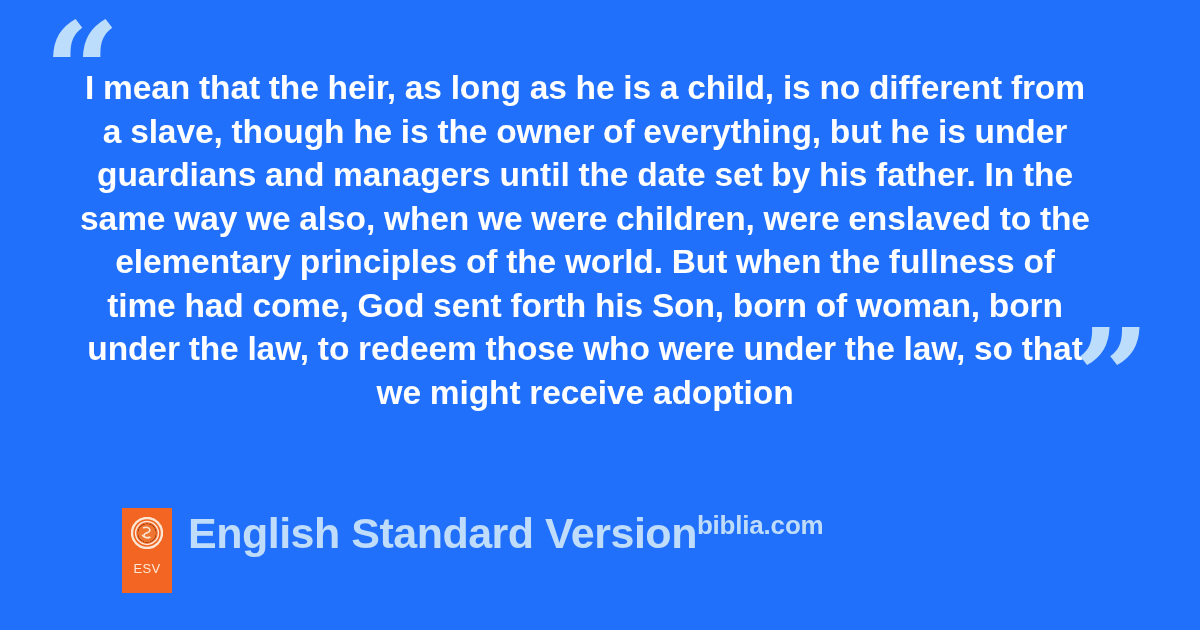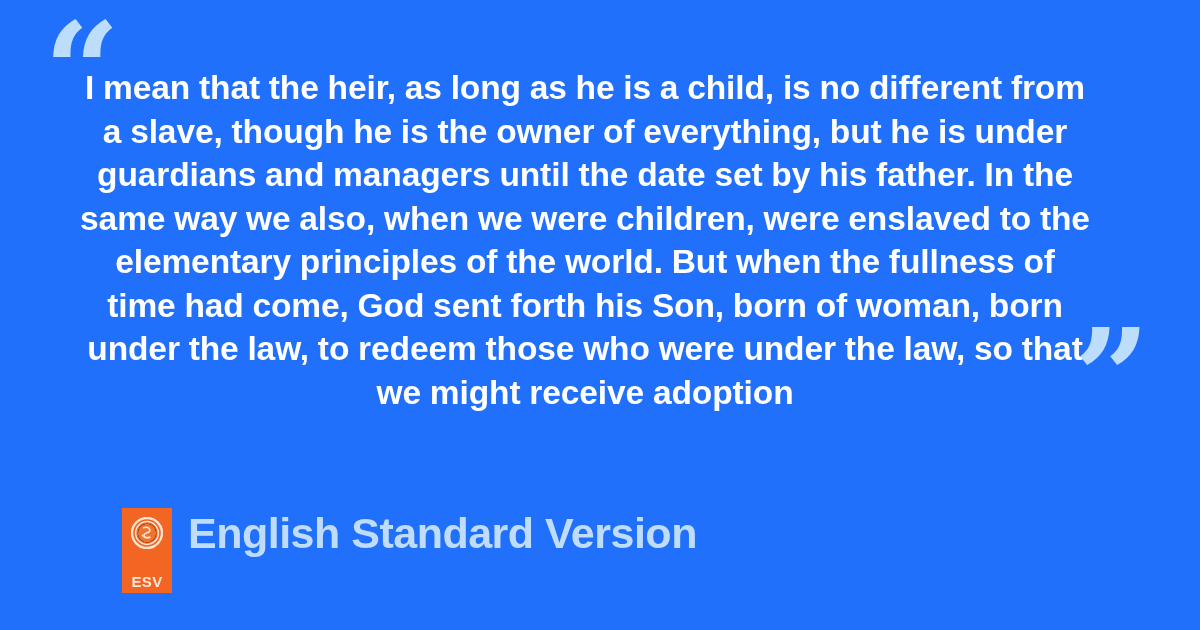--- a/index.html
+++ b/index.html
@@ -74,25 +74,25 @@
   }
 
   .seal {
     width:32px;
     height:32px;
     position:relative;
   }
   .seal svg { display:block; width:32px; height:32px; }
 
   .brand-logo-text {
-    margin-top:25px;
+    margin-top:13px;
     color:#fde8d8;
     font-family:"Liberation Sans", sans-serif;
-    font-weight:700;
-    font-size:15px;
+    font-weight:400;
+    font-size:13px;
     letter-spacing:0.4px;
     line-height:1;
   }
 
   .brand-words {
     margin-left:16px;
     display:flex;
     flex-direction:row;
     justify-content:flex-start;
     padding-top:2px;
@@ -143,14 +143,15 @@
         <circle cx="16" cy="16" r="9.2" fill="#ef7430"></circle>
         <path d="M12.6 10.8c2.8-1.1 5.6-.2 6.2 1.6.5 1.5-.8 2.7-2.6 3.3-2.1.7-3.6 1.5-3.2 3 .4 1.7 3 2.4 5.6 1.4" fill="none" stroke="#fbe6d4" stroke-width="1.5" stroke-linecap="round"></path>
         <path d="M11.2 18.2c1.6 2.4 5 3.3 7.8 2.1" fill="none" stroke="#fbe6d4" stroke-width="1.3" stroke-linecap="round"></path>
       </svg>
     </span>
     <span class="brand-logo-text">ESV</span>
   </div>
 
   <div class="brand-words">
     <div class="brand-title">English Standard Version</div>
+    <div class="brand-url">biblia.com</div>
   </div>
 </div>
 
 </body></html>

